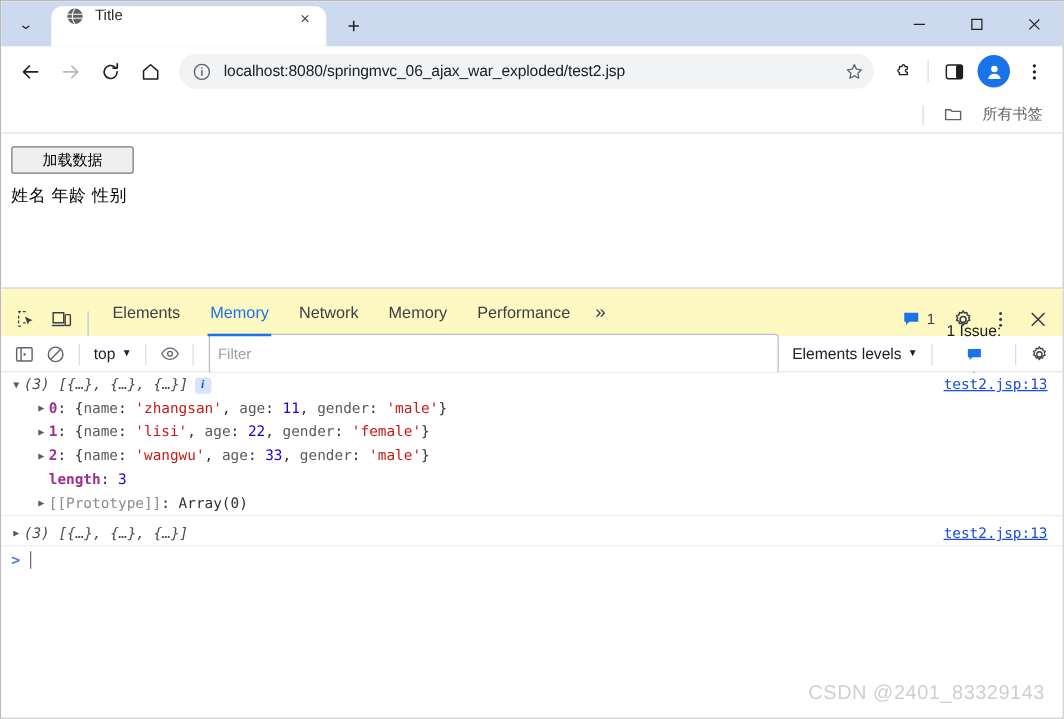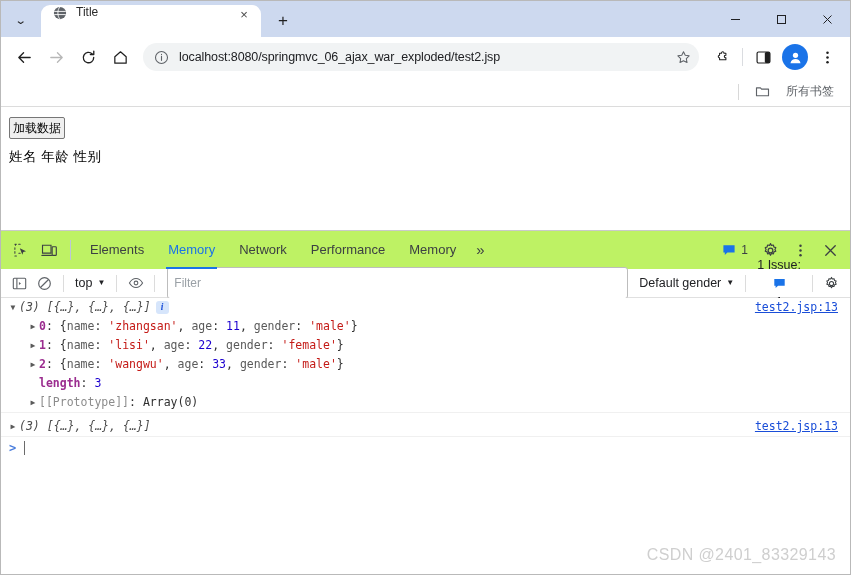--- a/index.html
+++ b/index.html
@@ -187,21 +187,21 @@
     padding: 10px 8px;
     position: relative;
   }
   .load-btn {
     font-family: "Liberation Sans", sans-serif;
     font-size: 12px;
     color: #000;
     background: #efefef;
     border: 1px solid #767676;
     border-radius: 2px;
-    padding: 2px 3px;
+    padding: 2px 24px;
     line-height: 1.35;
   }
   .page-headers {
     margin-top: 9px;
     font-size: 13.5px;
     color: #000;
     letter-spacing: 0.5px;
   }
 
   
@@ -209,23 +209,23 @@
     position: absolute;
     left: 0; right: 0;
     top: 229px; bottom: 0;
     background: #ffffff;
     border-top: 1px solid #cacaca;
     display: flex;
     flex-direction: column;
   }
   .dt-tabbar {
     height: 38px;
-    background: #bef264;
-    display: flex;
-    align-items: center;
+    background: #fef9c3;
+    display: flex;
+    align-items: flex-end;
     padding-left: 6px;
     flex: 0 0 38px;
   }
   .dt-iconbtn {
     width: 28px; height: 28px;
     display: flex; align-items: center; justify-content: center;
     border-radius: 3px;
     color: #3c4043;
     flex: 0 0 28px;
   }
@@ -577,22 +577,22 @@
           <path d="M1.6 3.4h9v8.4H1.6z" fill="none" stroke="#3c4043" stroke-width="1.2"></path>
           <path d="M1 14.2h10" stroke="#3c4043" stroke-width="1.3" stroke-linecap="round"></path>
           <rect x="11.8" y="5" width="4.4" height="9.2" rx="0.8" fill="none" stroke="#3c4043" stroke-width="1.2"></rect>
         </svg>
       </div>
       <div class="dt-vsep"></div>
 
       <div class="dt-tab">Elements</div>
       <div class="dt-tab active">Memory</div>
       <div class="dt-tab">Network</div>
+      <div class="dt-tab">Memory</div>
       <div class="dt-tab">Performance</div>
-      <div class="dt-tab">Memory</div>
       <div class="dt-more">»</div>
 
       <div class="dt-right">
         <div class="issue-chip">
           <span>
             <svg width="14" height="14" viewBox="0 0 16 16">
               <path d="M1.6 2.6h12.8v8.2H6.2l-3 2.8v-2.8H1.6z" fill="#1a73e8"></path>
             </svg>
           </span>
           <span>1</span>
@@ -640,21 +640,21 @@
       <div class="fb-sep"></div>
       <div class="fb-btn">
         <svg width="16" height="16" viewBox="0 0 18 18">
           <path d="M1.6 9c2-3.4 4.6-5 7.4-5s5.4 1.6 7.4 5c-2 3.4-4.6 5-7.4 5S3.6 12.4 1.6 9z" fill="none" stroke="#5f6368" stroke-width="1.2"></path>
           <circle cx="9" cy="9" r="2.1" fill="none" stroke="#5f6368" stroke-width="1.2"></circle>
         </svg>
       </div>
       <div class="fb-sep"></div>
       <input class="fb-filter" value="" placeholder="Filter" style="">
       <div class="fb-select">
-        <span>Default gender</span>
+        <span>Elements levels</span>
         <span class="caret">▼</span>
       </div>
       <div class="fb-sep"></div>
       <div class="fb-issues">
         <span>1 Issue:</span>
         <span>
           <svg width="13" height="13" viewBox="0 0 16 16" style="vertical-align:-2px">
             <path d="M1.6 2.6h12.8v8.2H6.2l-3 2.8v-2.8H1.6z" fill="#1a73e8"></path>
           </svg>
         </span>

